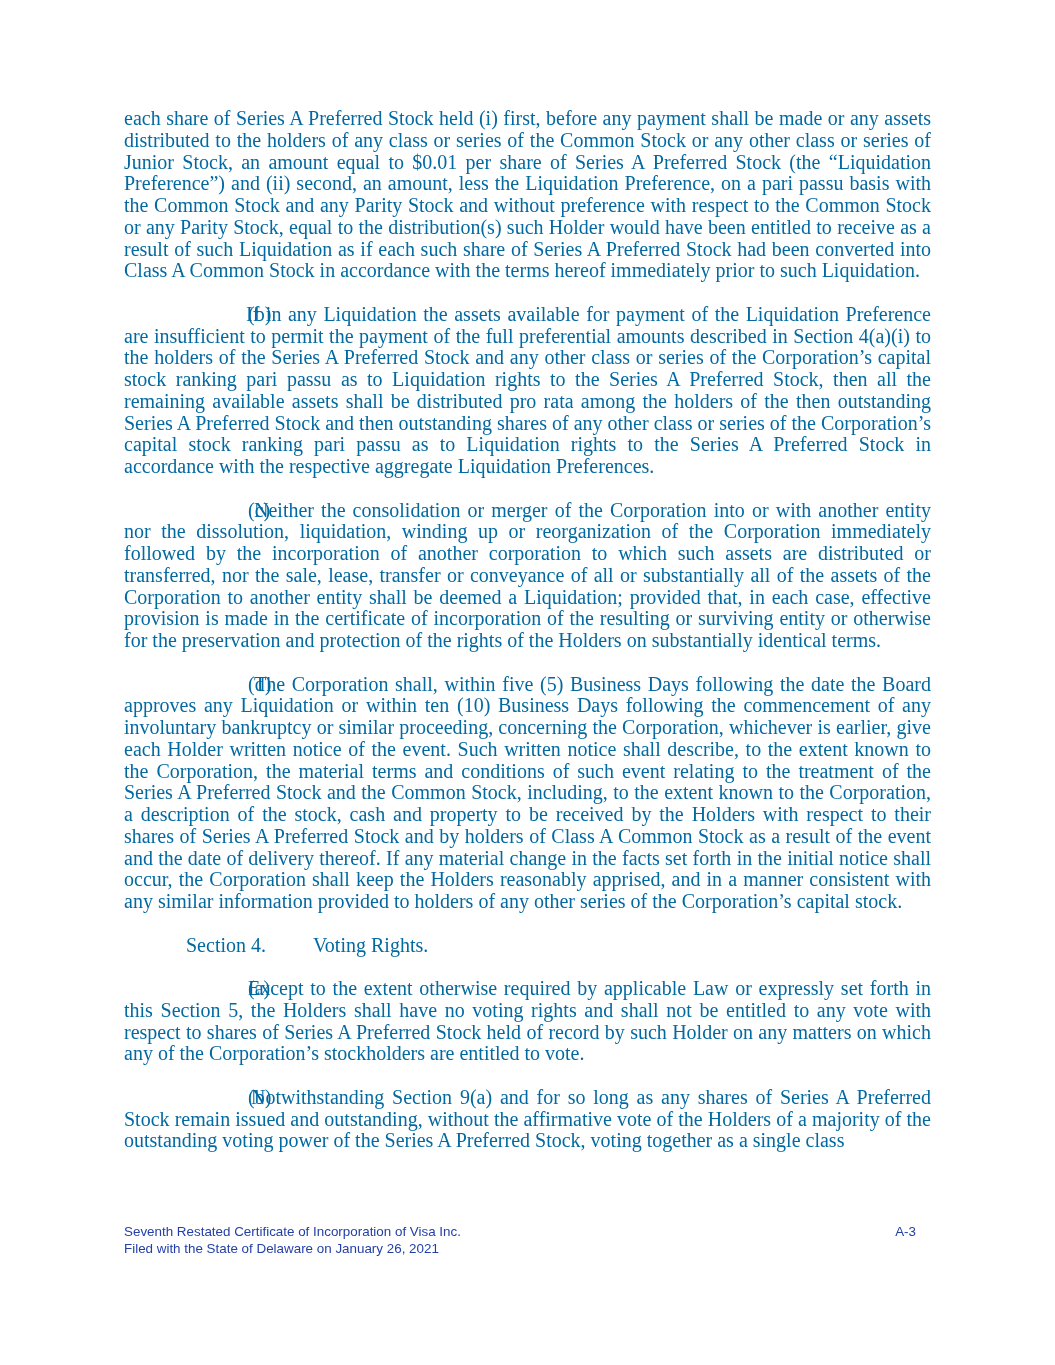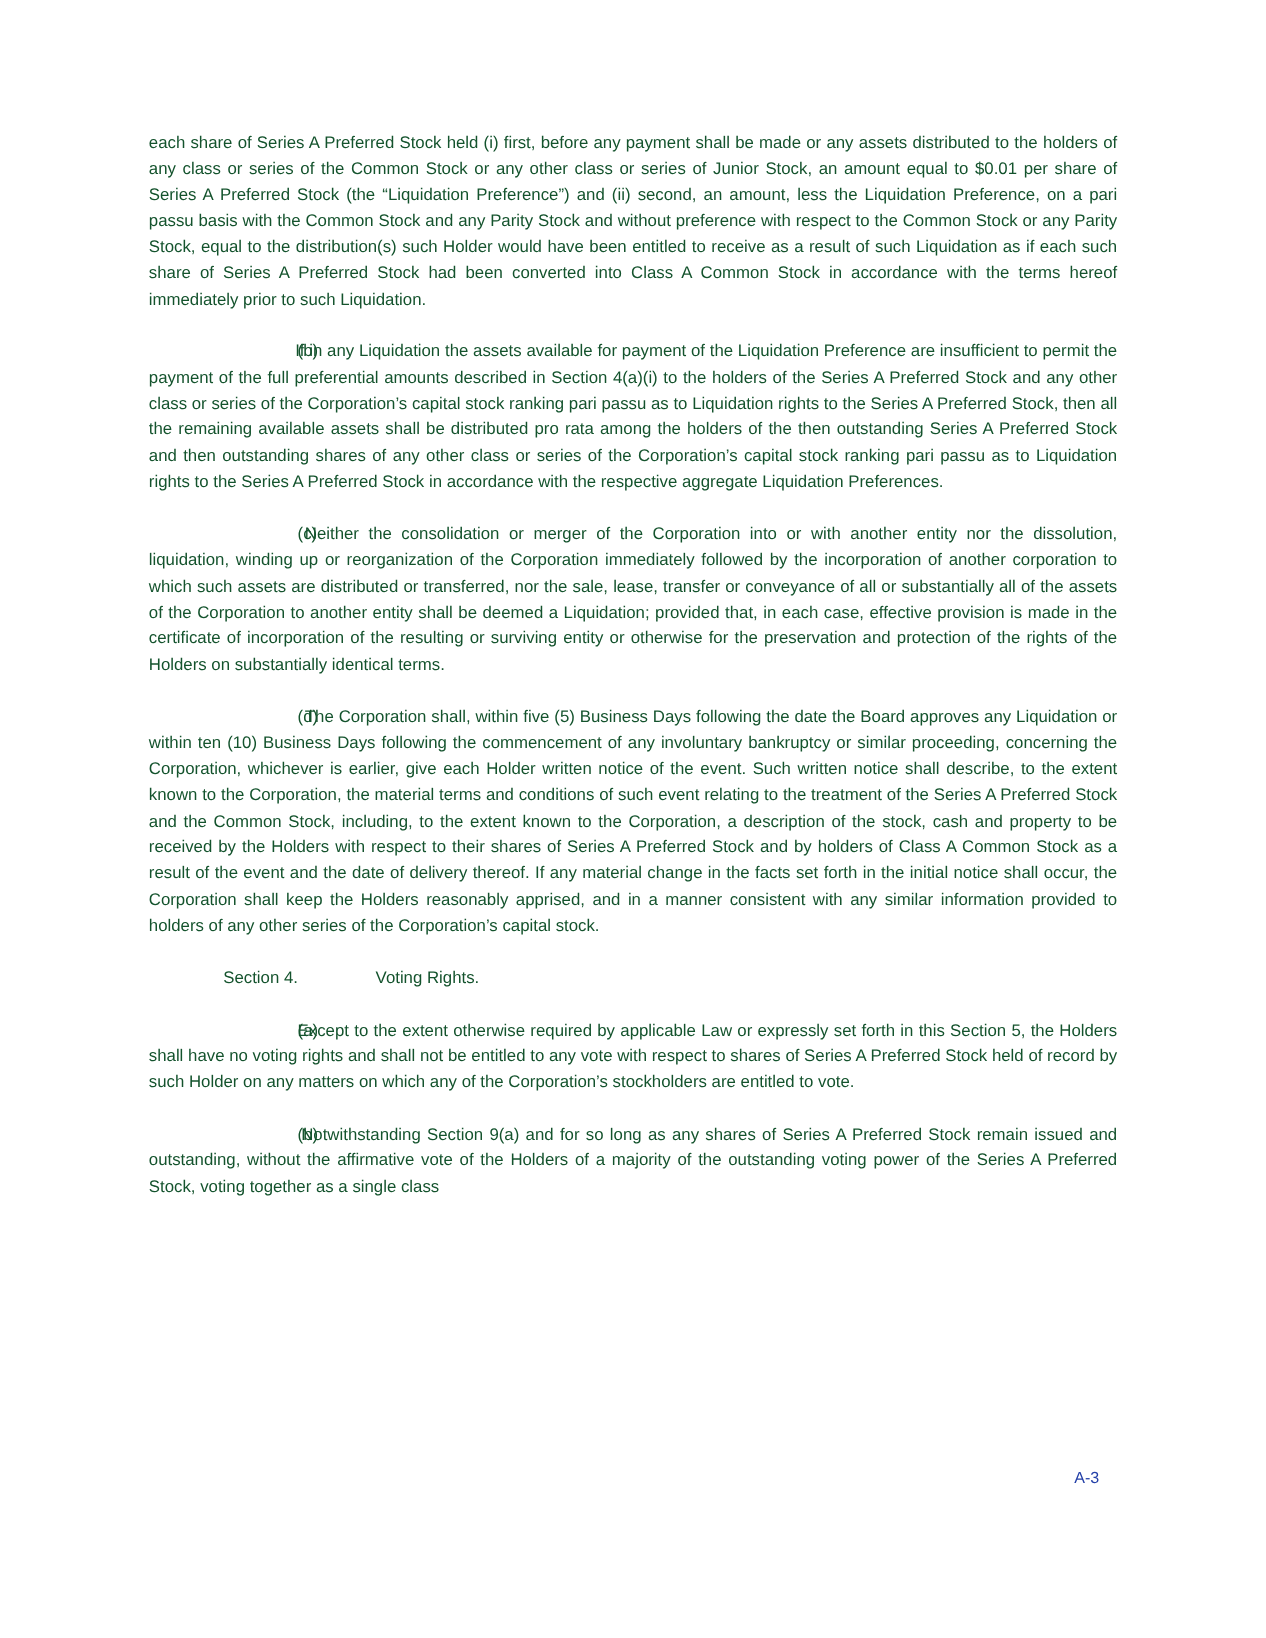--- a/index.html
+++ b/index.html
@@ -1,20 +1,20 @@
 <!DOCTYPE html>
 <html><head>
 <meta charset="utf-8">
 <style>
   html, body { margin: 0; padding: 0; background: #ffffff; }
   body { width: 1055px; height: 1365px; position: relative; overflow: hidden; }
   .page {
     position: absolute; left: 124px; top: 108px; width: 807px;
-    font-family: Liberation Sans, sans-serif;
-    font-size: 14px; line-height: 21.75px; color: #14532d;
+    font-family: Liberation Serif, serif;
+    font-size: 20px; line-height: 21.75px; color: #0369a1;
   }
   .para { margin: 0 0 21.75px 0; text-align: justify; }
   .para.indent { text-indent: 62px; }
   .label { display: inline-block; }
   .lab-b { width: 60px; }
   .lab-c { width: 68px; }
   .lab-d { width: 68px; }
   .lab-a { width: 62px; }
   .lab-b2 { width: 65px; }
   .heading { margin: 0 0 21.75px 0; padding-left: 62px; }
@@ -39,14 +39,16 @@
   <p class="para indent"><span class="label lab-d">(d)</span><span>The Corporation shall, within five (5) Business Days following the date the Board approves any Liquidation or within ten (10) Business Days following the commencement of any involuntary bankruptcy or similar proceeding, concerning the Corporation, whichever is earlier, give each Holder written notice of the event. Such written notice shall describe, to the extent known to the Corporation, the material terms and conditions of such event relating to the treatment of the Series A Preferred Stock and the Common Stock, including, to the extent known to the Corporation, a description of the stock, cash and property to be received by the Holders with respect to their shares of Series A Preferred Stock and by holders of Class A Common Stock as a result of the event and the date of delivery thereof. If any material change in the facts set forth in the initial notice shall occur, the Corporation shall keep the Holders reasonably apprised, and in a manner consistent with any similar information provided to holders of any other series of the Corporation’s capital stock.</span></p>
 
   <p class="heading"><span class="sec">Section 4.</span><span>Voting Rights.</span></p>
 
   <p class="para indent"><span class="label lab-a">(a)</span><span>Except to the extent otherwise required by applicable Law or expressly set forth in this Section 5, the Holders shall have no voting rights and shall not be entitled to any vote with respect to shares of Series A Preferred Stock held of record by such Holder on any matters on which any of the Corporation’s stockholders are entitled to vote.</span></p>
 
   <p class="para indent"><span class="label lab-b2">(b)</span><span>Notwithstanding Section 9(a) and for so long as any shares of Series A Preferred Stock remain issued and outstanding, without the affirmative vote of the Holders of a majority of the outstanding voting power of the Series A Preferred Stock, voting together as a single class</span></p>
 </div>
 
 <div class="footer">
+  <div>Seventh Restated Certificate of Incorporation of Visa Inc.</div>
+  <div>Filed with the State of Delaware on January 26, 2021</div>
   <div class="page-num">A-3</div>
 </div>
 
 </body></html>

